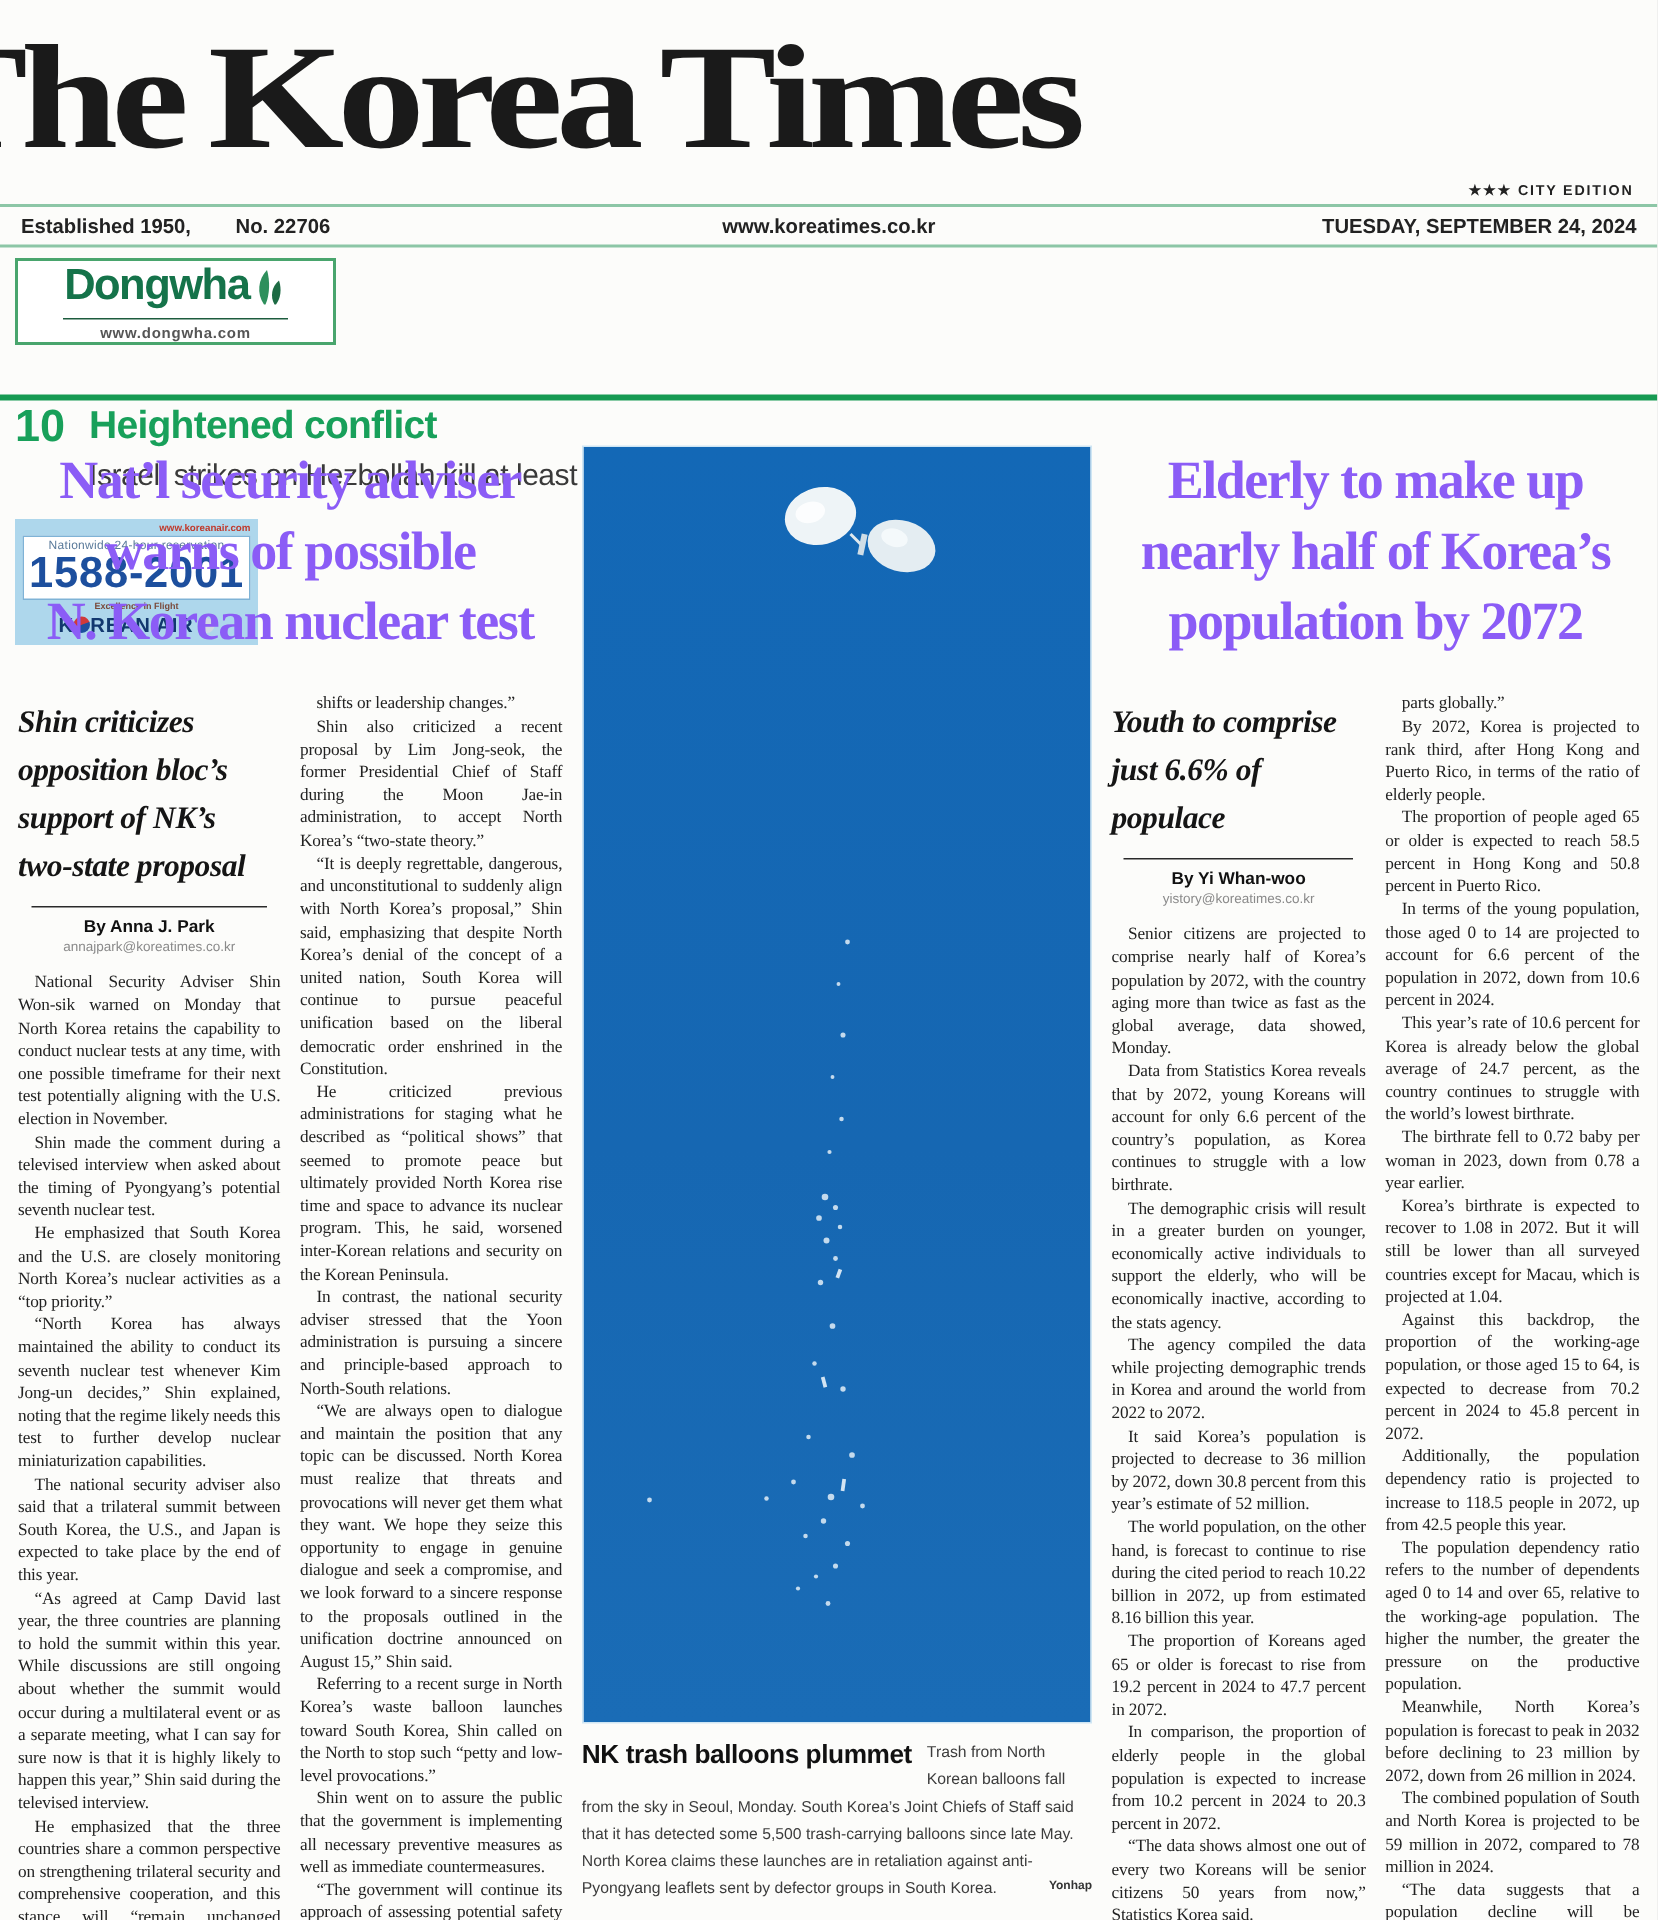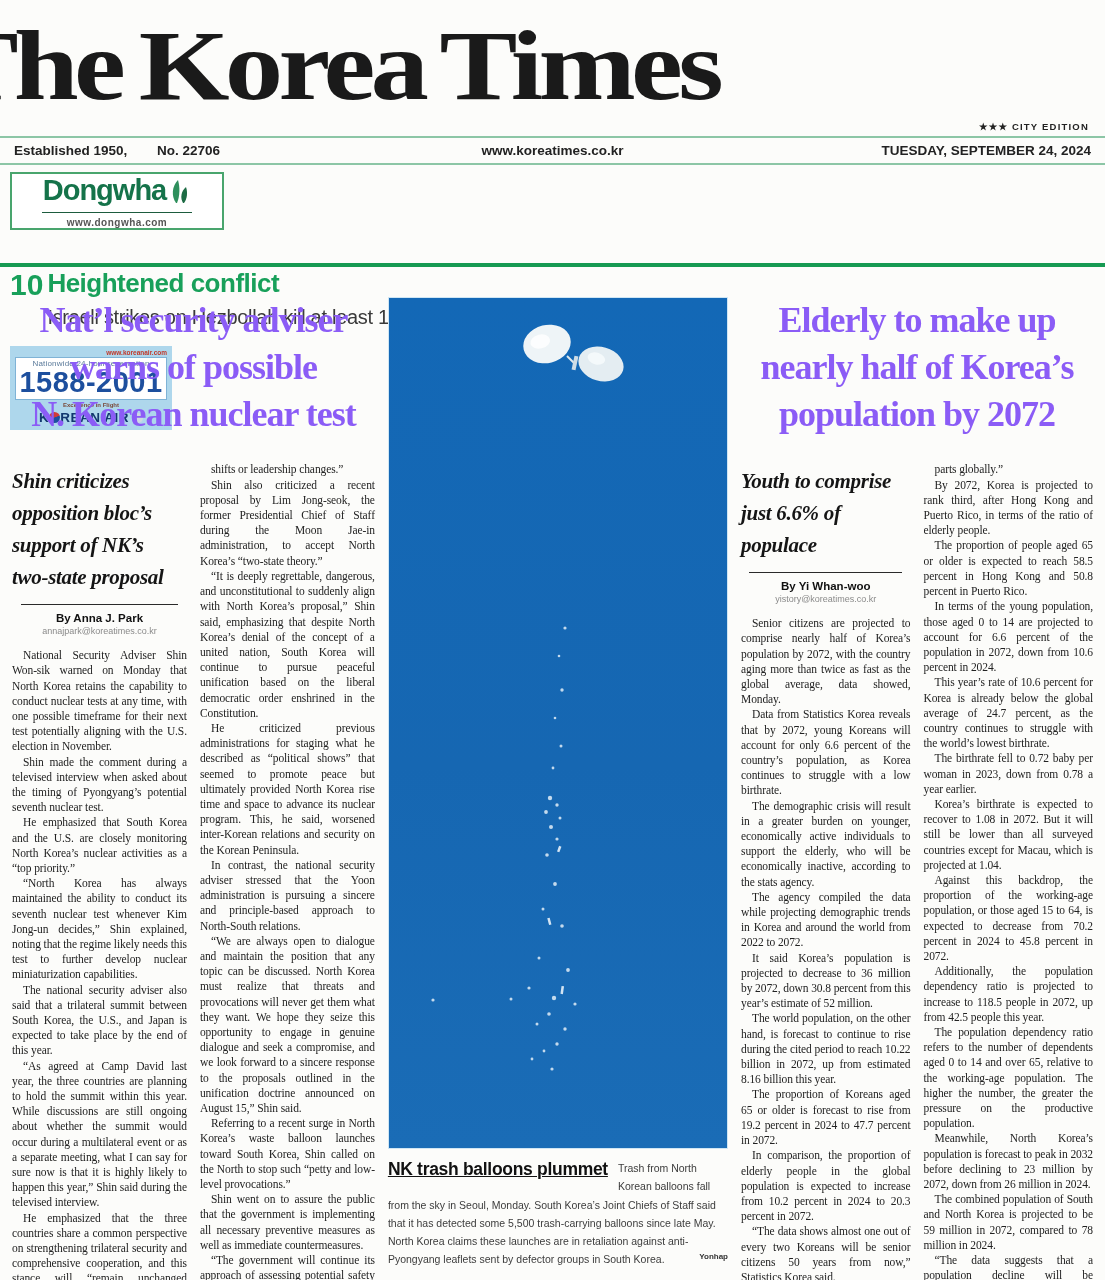--- a/index.html
+++ b/index.html
@@ -27,21 +27,21 @@
   .dongwha .url{font:bold 10px "Liberation Sans",sans-serif;color:#555;letter-spacing:.5px;}
   .leaf-icon svg{display:block;}
   .conflict-photo{width:146px;border-radius:1px;
     background:
       radial-gradient(ellipse 26px 34px at 32% 78%, rgba(255,196,110,.95), rgba(255,170,80,0) 70%),
       radial-gradient(ellipse 20px 26px at 58% 74%, rgba(255,180,90,.85), rgba(255,170,80,0) 70%),
       radial-gradient(ellipse 90px 44px at 12% 8%, #e6ebf0, rgba(230,235,240,0) 62%),
       radial-gradient(ellipse 110px 60px at 85% 14%, #c8d2dc, rgba(200,210,220,0) 66%),
       radial-gradient(ellipse 80px 50px at 50% 30%, #93a3b4, rgba(147,163,180,0) 70%),
       linear-gradient(180deg,#93a0af 0%,#5c6c80 42%,#39485e 72%,#222e42 100%);}
-  .teaser{flex:1;display:flex;gap:4px;padding-top:8px;}
+  .teaser{flex:1;display:flex;gap:16px;padding-top:8px;}
   .teaser .pageno{font:bold 30px "Liberation Sans",sans-serif;color:#18a05a;line-height:1;}
   .teaser .kicker{font:bold 26px/1 "Liberation Sans",sans-serif;color:#18a05a;letter-spacing:-.5px;}
   .teaser .sub{font:20px/1.25 "Liberation Sans",sans-serif;color:#3a3a3a;margin-top:9px;letter-spacing:-.3px;}
   .koreanair{width:152px;background:#aed7ec;padding:3px 5px 4px;display:flex;flex-direction:column;}
   .ka-url{font:bold 6.5px "Liberation Sans",sans-serif;color:#c0392b;text-align:right;line-height:1.2;}
   .ka-box{background:#fff;border:1px solid #7fb3d6;text-align:center;padding:1px 2px 2px;}
   .ka-tag{font:8px "Liberation Sans",sans-serif;color:#5a7a9a;letter-spacing:.2px;}
   .ka-phone{font:bold 29px/1 "Liberation Sans",sans-serif;color:#1d4f9e;letter-spacing:0.5px;}
   .ka-brandrow{text-align:center;margin-top:2px;}
   .ka-slogan{display:block;font:bold 6px "Liberation Sans",sans-serif;color:#7a4a3a;}
@@ -66,21 +66,21 @@
   .byline .email{font:9px "Liberation Sans",sans-serif;color:#8a8a8a;margin-top:2px;}
   .paras p{margin:0;font:11.5px/15.2px "Liberation Serif",serif;text-align:justify;
            text-indent:11px;letter-spacing:-.1px;color:#222;}
   
   .photo-col{width:344px;}
   .skyphoto{position:relative;height:852px;border:1px solid #cfe6f4;box-sizing:border-box;
             background:linear-gradient(180deg,#1368b6 0%,#1667b2 55%,#1a6cb6 100%);}
   .skyphoto svg{position:absolute;inset:0;}
   .caption{margin-top:9px;font-family:"Liberation Sans",sans-serif;}
   .cap-title{float:left;font:bold 17.5px/1.2 "Liberation Sans",sans-serif;color:#111;
-             margin:1px 10px 2px 0;letter-spacing:-.3px;text-decoration:underline;}
+             margin:1px 10px 2px 0;letter-spacing:-.3px;}
   .cap-text{font:10.5px/1.55 "Liberation Sans",sans-serif;color:#3c3c3c;text-align:justify;}
   .cap-credit{float:right;font:bold 8px "Liberation Sans",sans-serif;color:#333;margin-top:3px;}
   .related{clear:both;text-align:center;font:bold 11px "Liberation Sans",sans-serif;color:#222;
            padding-top:12px;}
 </style>
 </head>
 <body>
 
 <div class="page">
 

